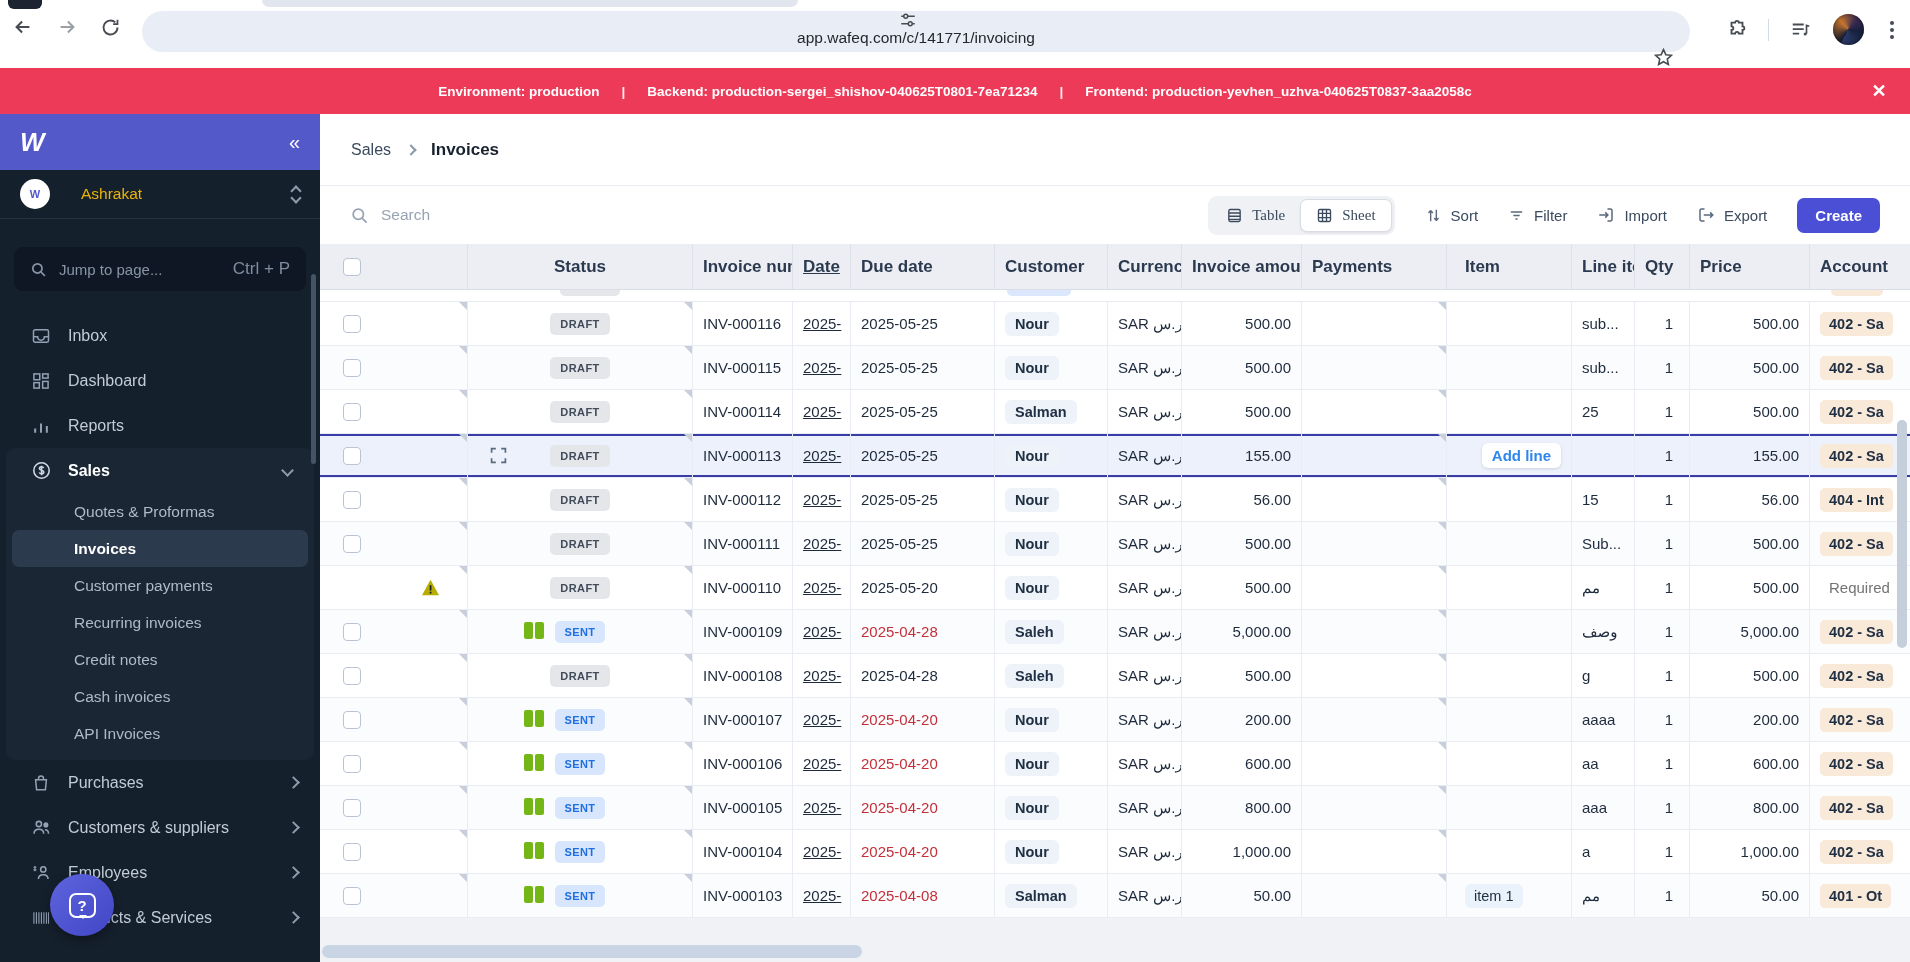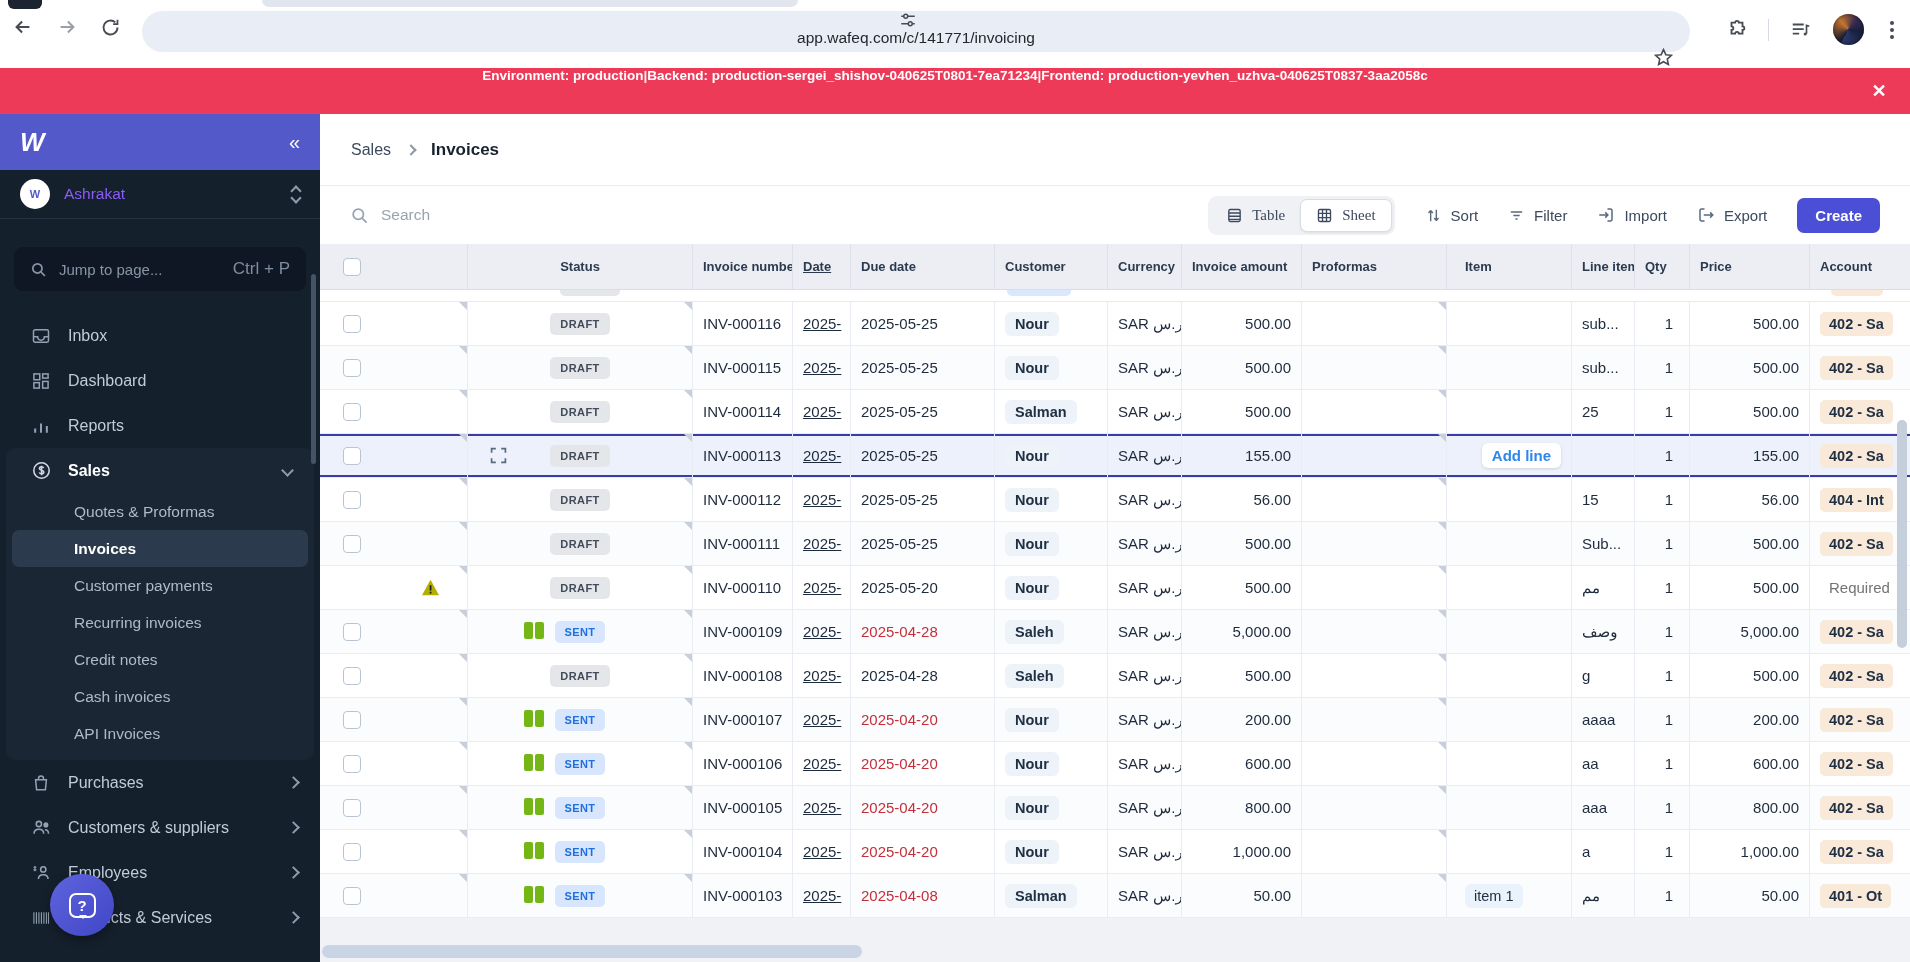--- a/index.html
+++ b/index.html
@@ -17,35 +17,35 @@
   .urlbar .tune { margin-right:16px; }
   .urltext { font-size:15.5px; color:#23272e; }
   .urlbar .star { margin-left:auto; }
   .chrome-right { position:absolute; top:14px; right:10px; display:flex; align-items:center; gap:20px; }
   .chrome-divider { width:1px; height:22px; background:#d4dae3; }
   .avatar { width:31px; height:31px; border-radius:50%; background:conic-gradient(from 210deg,#121a30,#c8762f 30%,#3a2b52 52%,#16203c 70%,#2b3a6b); box-shadow:inset 0 0 4px rgba(0,0,0,.6); }
   .dots { display:flex; flex-direction:column; gap:3px; padding:2px 6px; }
   .dots i { width:4px; height:4px; border-radius:50%; background:#444b54; }
 
   
-  .banner { position:absolute; top:68px; left:0; width:1910px; height:46px; background:#ee3a59; display:flex; justify-content:center; color:#fff; font-size:13.5px; font-weight:bold; }
+  .banner { position:absolute; top:68px; left:0; width:1910px; height:46px; background:#ee3a59; display:flex; align-items:center; justify-content:center; gap:22px; color:#fff; font-size:13.5px; font-weight:bold; }
   .banner .sep { opacity:.9; font-weight:bold; }
   .banner-close { position:absolute; right:20px; top:12px; width:22px; height:22px; color:#fff; font-size:18px; line-height:22px; text-align:center; cursor:pointer; }
 
   
   .app { position:absolute; top:114px; left:0; width:1910px; height:848px; display:flex; }
 
   
   .sidebar { position:relative; width:320px; height:848px; background:#15202d; flex:0 0 320px; overflow:hidden; }
   .sb-head { height:56px; background:#5459c9; display:flex; align-items:center; padding:0 20px; }
   .logo { color:#fff; font-size:26px; font-weight:bold; font-style:italic; letter-spacing:-1px; }
   .collapse { margin-left:auto; color:#fff; font-size:20px; line-height:1; cursor:pointer; }
   .userrow { height:49px; display:flex; align-items:center; padding:0 20px; border-bottom:1px solid #26323f; }
   .uavatar { width:30px; height:30px; border-radius:50%; background:#fff; display:flex; align-items:center; justify-content:center; font-size:11px; font-weight:bold; color:#5459c9; }
-  .uname { color:#8b5cf6; font-size:15.5px; margin-left:14px; }
+  .uname { color:#eab308; font-size:15.5px; margin-left:31px; }
   .uchev { margin-left:auto; display:flex; flex-direction:column; gap:3px; }
   .uchev i { width:8px; height:8px; border:solid #8e9bab; border-width:2px 2px 0 0; }
   .uchev i.up { transform:rotate(-45deg); }
   .uchev i.dn { transform:rotate(135deg); margin-top:-4px; }
   .jump { margin:28px 14px 18px 14px; height:44px; background:#0e1723; border-radius:9px; display:flex; align-items:center; padding:0 16px; color:#8famb; }
   .jump .jtext { color:#8795a6; font-size:15px; margin-left:12px; }
   .jump .jkey { margin-left:auto; color:#7e8da0; font-size:17px; }
   .nav { padding:4px 0; }
   .nav-item { height:45px; display:flex; align-items:center; padding:0 22px 0 30px; cursor:pointer; }
   .nav-item .nicon { width:22px; display:flex; justify-content:center; margin-right:16px; color:#93a1b3; }
@@ -79,21 +79,21 @@
   .tb-right { margin-left:auto; display:flex; align-items:center; gap:30px; }
   .seg { display:flex; background:#f0f1f4; border-radius:9px; padding:3px; }
   .seg-opt { display:flex; align-items:center; gap:9px; padding:7px 15px; font-size:15px; color:#3c4a5e; border-radius:7px; cursor:pointer;font-family:Liberation Serif, serif; }
   .seg-opt.on { background:#fff; border:1px solid #d9dce4; box-shadow:0 1px 2px rgba(20,30,50,.08); }
   .tb-btn { display:flex; align-items:center; gap:9px; font-size:15px; color:#3c4a5e; cursor:pointer; }
   .create-btn { background:#4a4fd5; color:#fff; font-size:15px; font-weight:bold; border:none; border-radius:7px; padding:9px 18px; cursor:pointer; font-family:inherit; }
 
   
   .tablebox { position:absolute; top:130px; left:0; right:0; bottom:0; overflow:hidden; background:#f1f2f5; }
   .thead { display:flex; height:46px; background:#eceef4; border-bottom:1px solid #d9dde6; }
-  .th { font-size:13px; font-weight:bold; color:#2c3a50; display:flex; align-items:center; padding:0 10px; border-right:1px solid #dde1ea; overflow:hidden; white-space:nowrap; flex-shrink:0; }
+  .th { font-size:17px; font-weight:bold; color:#2c3a50; display:flex; align-items:center; padding:0 10px; border-right:1px solid #dde1ea; overflow:hidden; white-space:nowrap; flex-shrink:0; }
   .partialrow { position:relative; height:12px; background:#fff; border-bottom:1px solid #e7ebf1; }
   .sliver { position:absolute; top:0; height:6px; border-radius:0 0 5px 5px; }
   .tbody { background:#fff; }
   .trow { display:flex; height:44px; background:#fff; border-bottom:1px solid #e9ecf2; position:relative; }
   .trow:nth-child(even) { background:#fbfcfe; }
   .trow.selected { background:#edf1fb; box-shadow:inset 0 2px 0 #3a3da6, inset 0 -2px 0 #3a3da6; }
   .cell { position:relative; display:flex; align-items:center; font-size:15px; color:#1e2b3c; padding:0 10px; border-right:1px solid #e9ecf2; overflow:hidden; white-space:nowrap; flex-shrink:0; }
   .wedge { position:absolute; top:0; right:0; width:0; height:0; border-top:8px solid #c9cfda; border-left:8px solid transparent; }
   
   .w-rowhead{width:148px;} .w-status{width:225px; justify-content:center;}
@@ -399,21 +399,21 @@
           <div class="th w-rowhead">
               <span class="cb"></span>
             </div>
           <div class="th w-status">Status</div>
           <div class="th w-invoice">Invoice number</div>
           <div class="th w-date">Date</div>
           <div class="th w-due">Due date</div>
           <div class="th w-customer">Customer</div>
           <div class="th w-currency">Currency</div>
           <div class="th w-amount" style="justify-content:flex-start">Invoice amount</div>
-          <div class="th w-payments">Proformas</div>
+          <div class="th w-payments">Payments</div>
           <div class="th w-item">Item</div>
           <div class="th w-lineitem">Line item</div>
           <div class="th w-qty" style="justify-content:flex-start">Qty</div>
           <div class="th w-price" style="justify-content:flex-start">Price</div>
           <div class="th w-account">Account</div>
         </div>
 
         <div class="partialrow">
           <span class="sliver" style="left:240px; width:60px; background:#e4e6ea;"></span>
           <span class="sliver" style="left:687px; width:64px; background:#dbe7fd;"></span>

